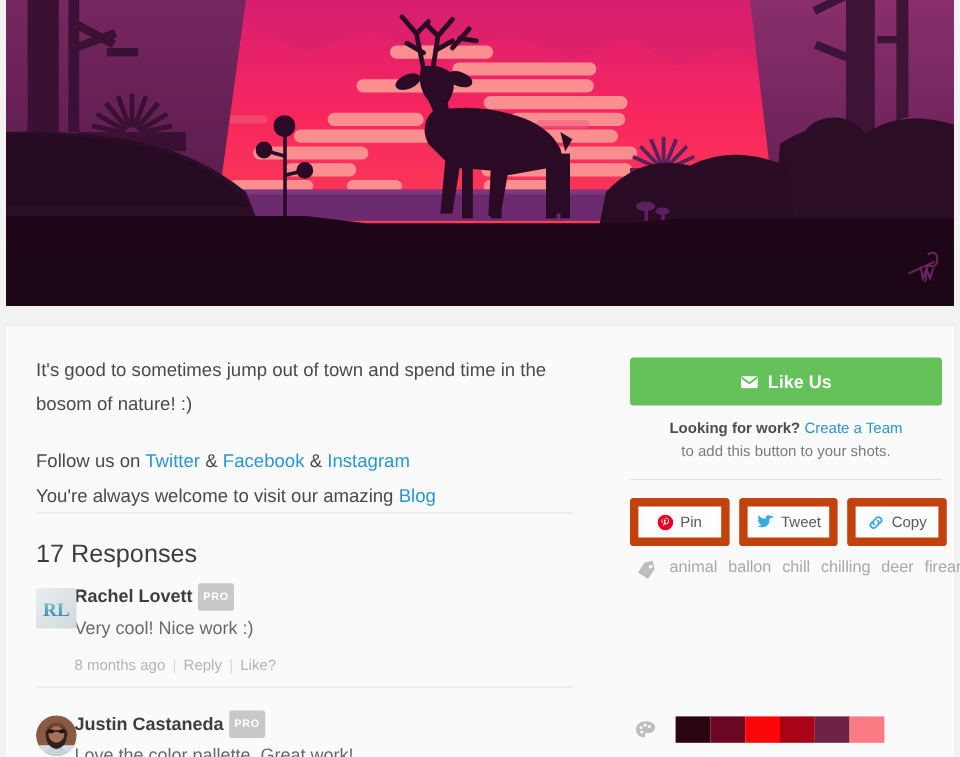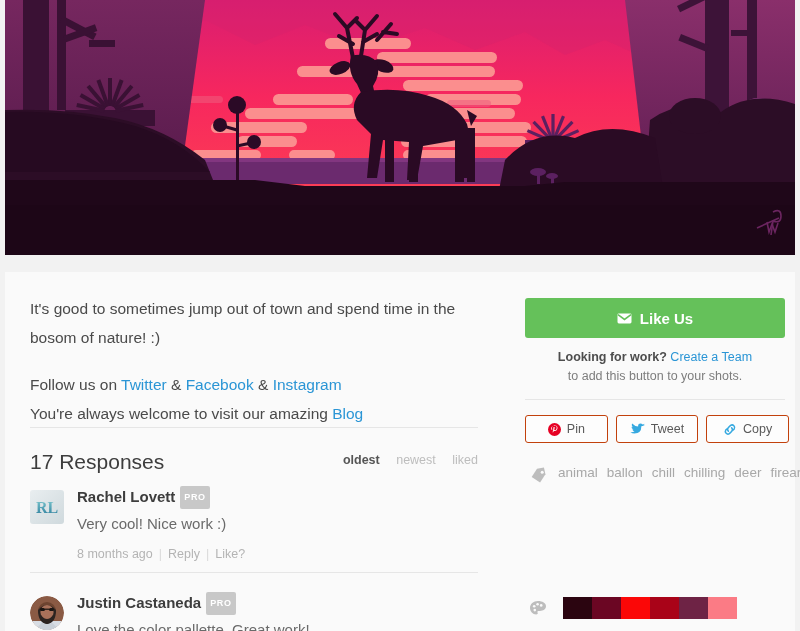--- a/index.html
+++ b/index.html
@@ -60,21 +60,21 @@
   .c1 { top: 214px; }
   .c2 { top: 320px; }
 
   .avatar {
     position: absolute; left: 0; top: 4px; width: 34px; height: 34px;
     border-radius: 50%; overflow: hidden;
   }
   .avatar svg { display:block; width: 34px; height: 34px; }
   .avatar.sq { border-radius: 3px; }
 
-  .cbody { margin-left: 47px; }
+  .cbody { margin-left: 32px; }
   .cname {
     font-size: 15px; font-weight: bold; color: #3d3d3d;
     line-height: 20px; white-space: nowrap;
   }
   .pro {
     display: inline-block; vertical-align: 2px; margin-left: 5px;
     background: #c8c8c8; color: #fff; font-size: 9px; font-weight: bold;
     letter-spacing: .6px; padding: 1px 4px 2px 4px; border-radius: 2px;
   }
   .ctext {
@@ -104,21 +104,21 @@
   }
   .work b { color: #4d4d4d; }
 
   .rule.r3 { left: 10px; top: 127px; width: 260px; }
 
   .share {
     position: absolute; left: 10px; top: 143px; width: 264px;
     display: flex; gap: 8px;
   }
   .sbtn {
-    flex: 1; height: 26px; border: 1px solid #c2410c; border-radius: 3px;
+    flex: 1; height: 26px; border: 7px solid #c2410c; border-radius: 3px;
     background: #fdfdfd; display: flex; align-items: center; justify-content: center;
     font-size: 12.5px; color: #5a5a5a; cursor: pointer;
   }
   .sbtn .gi { margin-right: 6px; display: inline-flex; align-items: center; }
 
   .tags {
     position: absolute; left: 10px; top: 190px; width: 268px;
   }
   .tagicon { position: absolute; left: 5px; top: 5px; }
   .taglist {
@@ -306,25 +306,20 @@
         <p>
           <span>Follow us on </span><a class="link" href="#">Twitter</a><span> &amp; </span><a class="link" href="#">Facebook</a><span> &amp; </span><a class="link" href="#">Instagram</a><br>
           <span>You're always welcome to visit our amazing </span><a class="link" href="#">Blog</a>
         </p>
       </div>
 
       <div class="rule r1"></div>
 
       <div class="resp-head">
         <div class="resp-title">17 Responses</div>
-        <div class="sorts">
-          <span class="sort-active">oldest</span>
-          <span class="sort-idle">newest</span>
-          <span class="sort-idle">liked</span>
-        </div>
       </div>
 
       <div class="comment c1">
         <div class="avatar sq">
           <svg viewBox="0 0 34 34">
             <defs>
               <linearGradient id="avg1" x1="0" y1="0" x2="1" y2="1">
                 <stop offset="0%" stop-color="#e9eef0"></stop>
                 <stop offset="100%" stop-color="#cfd9dd"></stop>
               </linearGradient>

